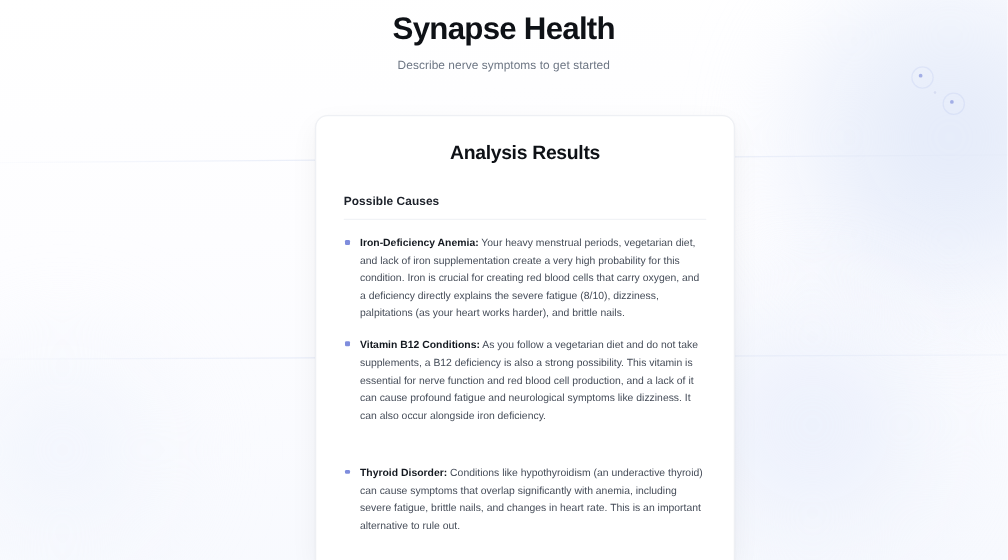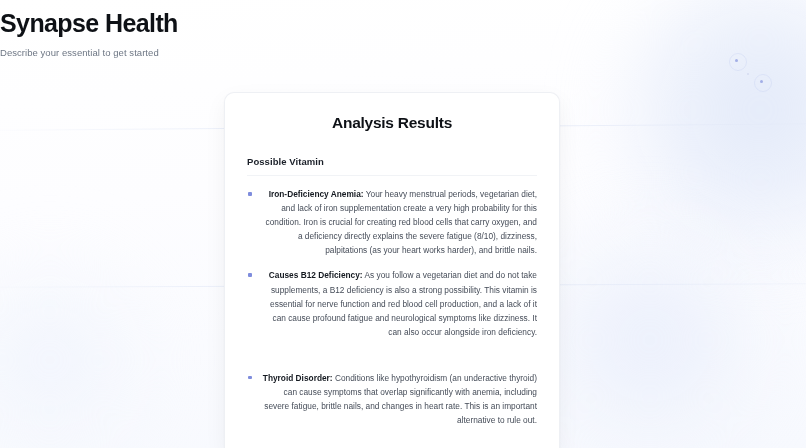--- a/index.html
+++ b/index.html
@@ -90,21 +90,21 @@
 
   
   #page {
     position: relative;
     z-index: 1;
     width: 806px;
     height: 448px;
   }
 
   header.app-header {
-    text-align: left;
+    text-align: center;
     padding-top: 8px;
   }
   .app-title {
     margin: 0;
     font-size: 25px;
     line-height: 31px;
     font-weight: 700;
     letter-spacing: -0.6px;
     color: #0e1116;
   }
@@ -112,21 +112,21 @@
     margin: 8px 0 0 0;
     font-size: 9.5px;
     line-height: 12px;
     color: #6d7684;
     letter-spacing: 0.05px;
   }
 
   
   .card {
     position: absolute;
-    left: 224px;
+    left: 252px;
     top: 92px;
     width: 336px;
     min-height: 356px;
     background: #ffffff;
     border: 1px solid #eef0f4;
     border-bottom: none;
     border-radius: 10px 10px 0 0;
     box-shadow: 0 1px 2px rgba(16,24,40,0.04), 0 8px 22px rgba(16,24,40,0.05);
     box-sizing: border-box;
     padding: 20px 22px 0 22px;
@@ -160,21 +160,21 @@
     padding: 0;
   }
   ul.bullet-list > li {
     position: relative;
     padding-left: 13px;
     margin-bottom: 11px;
     font-size: 8.3px;
     line-height: 14.1px;
     color: #454c58;
     letter-spacing: 0.01px;
-    text-align: right;
+    text-align: left;
   }
   ul.bullet-list > li:last-child {
     margin-bottom: 0;
     margin-top: 32px;
   }
   .bullet-dot {
     position: absolute;
     left: 1px;
     top: 5px;
     width: 3.5px;
@@ -199,36 +199,36 @@
   <div class="sweep sweep-2"></div>
   <div class="particle halo" style="left:735px; top:59px;"></div>
   <div class="particle soft" style="left:747px; top:73px;"></div>
   <div class="particle halo" style="left:760px; top:80px;"></div>
 </div>
 
 <div id="page">
 
   <header class="app-header">
     <h1 class="app-title">Synapse Health</h1>
-    <p class="app-subtitle">Describe your essential to get started</p>
+    <p class="app-subtitle">Describe nerve symptoms to get started</p>
   </header>
 
   <main class="card">
     <h2 class="card-title">Analysis Results</h2>
 
     <section class="section">
-      <h3 class="section-heading">Possible Vitamin</h3>
+      <h3 class="section-heading">Possible Causes</h3>
       <ul class="bullet-list">
         <li>
           <span class="bullet-dot"></span>
           <span class="bullet-term">Iron-Deficiency Anemia:</span><span> Your heavy menstrual periods, vegetarian diet, and lack of iron supplementation create a very high probability for this condition. Iron is crucial for creating red blood cells that carry oxygen, and a deficiency directly explains the severe fatigue (8/10), dizziness, palpitations (as your heart works harder), and brittle nails.</span>
         </li>
         <li>
           <span class="bullet-dot"></span>
-          <span class="bullet-term">Causes B12 Deficiency:</span><span> As you follow a vegetarian diet and do not take supplements, a B12 deficiency is also a strong possibility. This vitamin is essential for nerve function and red blood cell production, and a lack of it can cause profound fatigue and neurological symptoms like dizziness. It can also occur alongside iron deficiency.</span>
+          <span class="bullet-term">Vitamin B12 Conditions:</span><span> As you follow a vegetarian diet and do not take supplements, a B12 deficiency is also a strong possibility. This vitamin is essential for nerve function and red blood cell production, and a lack of it can cause profound fatigue and neurological symptoms like dizziness. It can also occur alongside iron deficiency.</span>
         </li>
         <li>
           <span class="bullet-dot"></span>
           <span class="bullet-term">Thyroid Disorder:</span><span> Conditions like hypothyroidism (an underactive thyroid) can cause symptoms that overlap significantly with anemia, including severe fatigue, brittle nails, and changes in heart rate. This is an important alternative to rule out.</span>
         </li>
       </ul>
     </section>
 
   </main>
 

